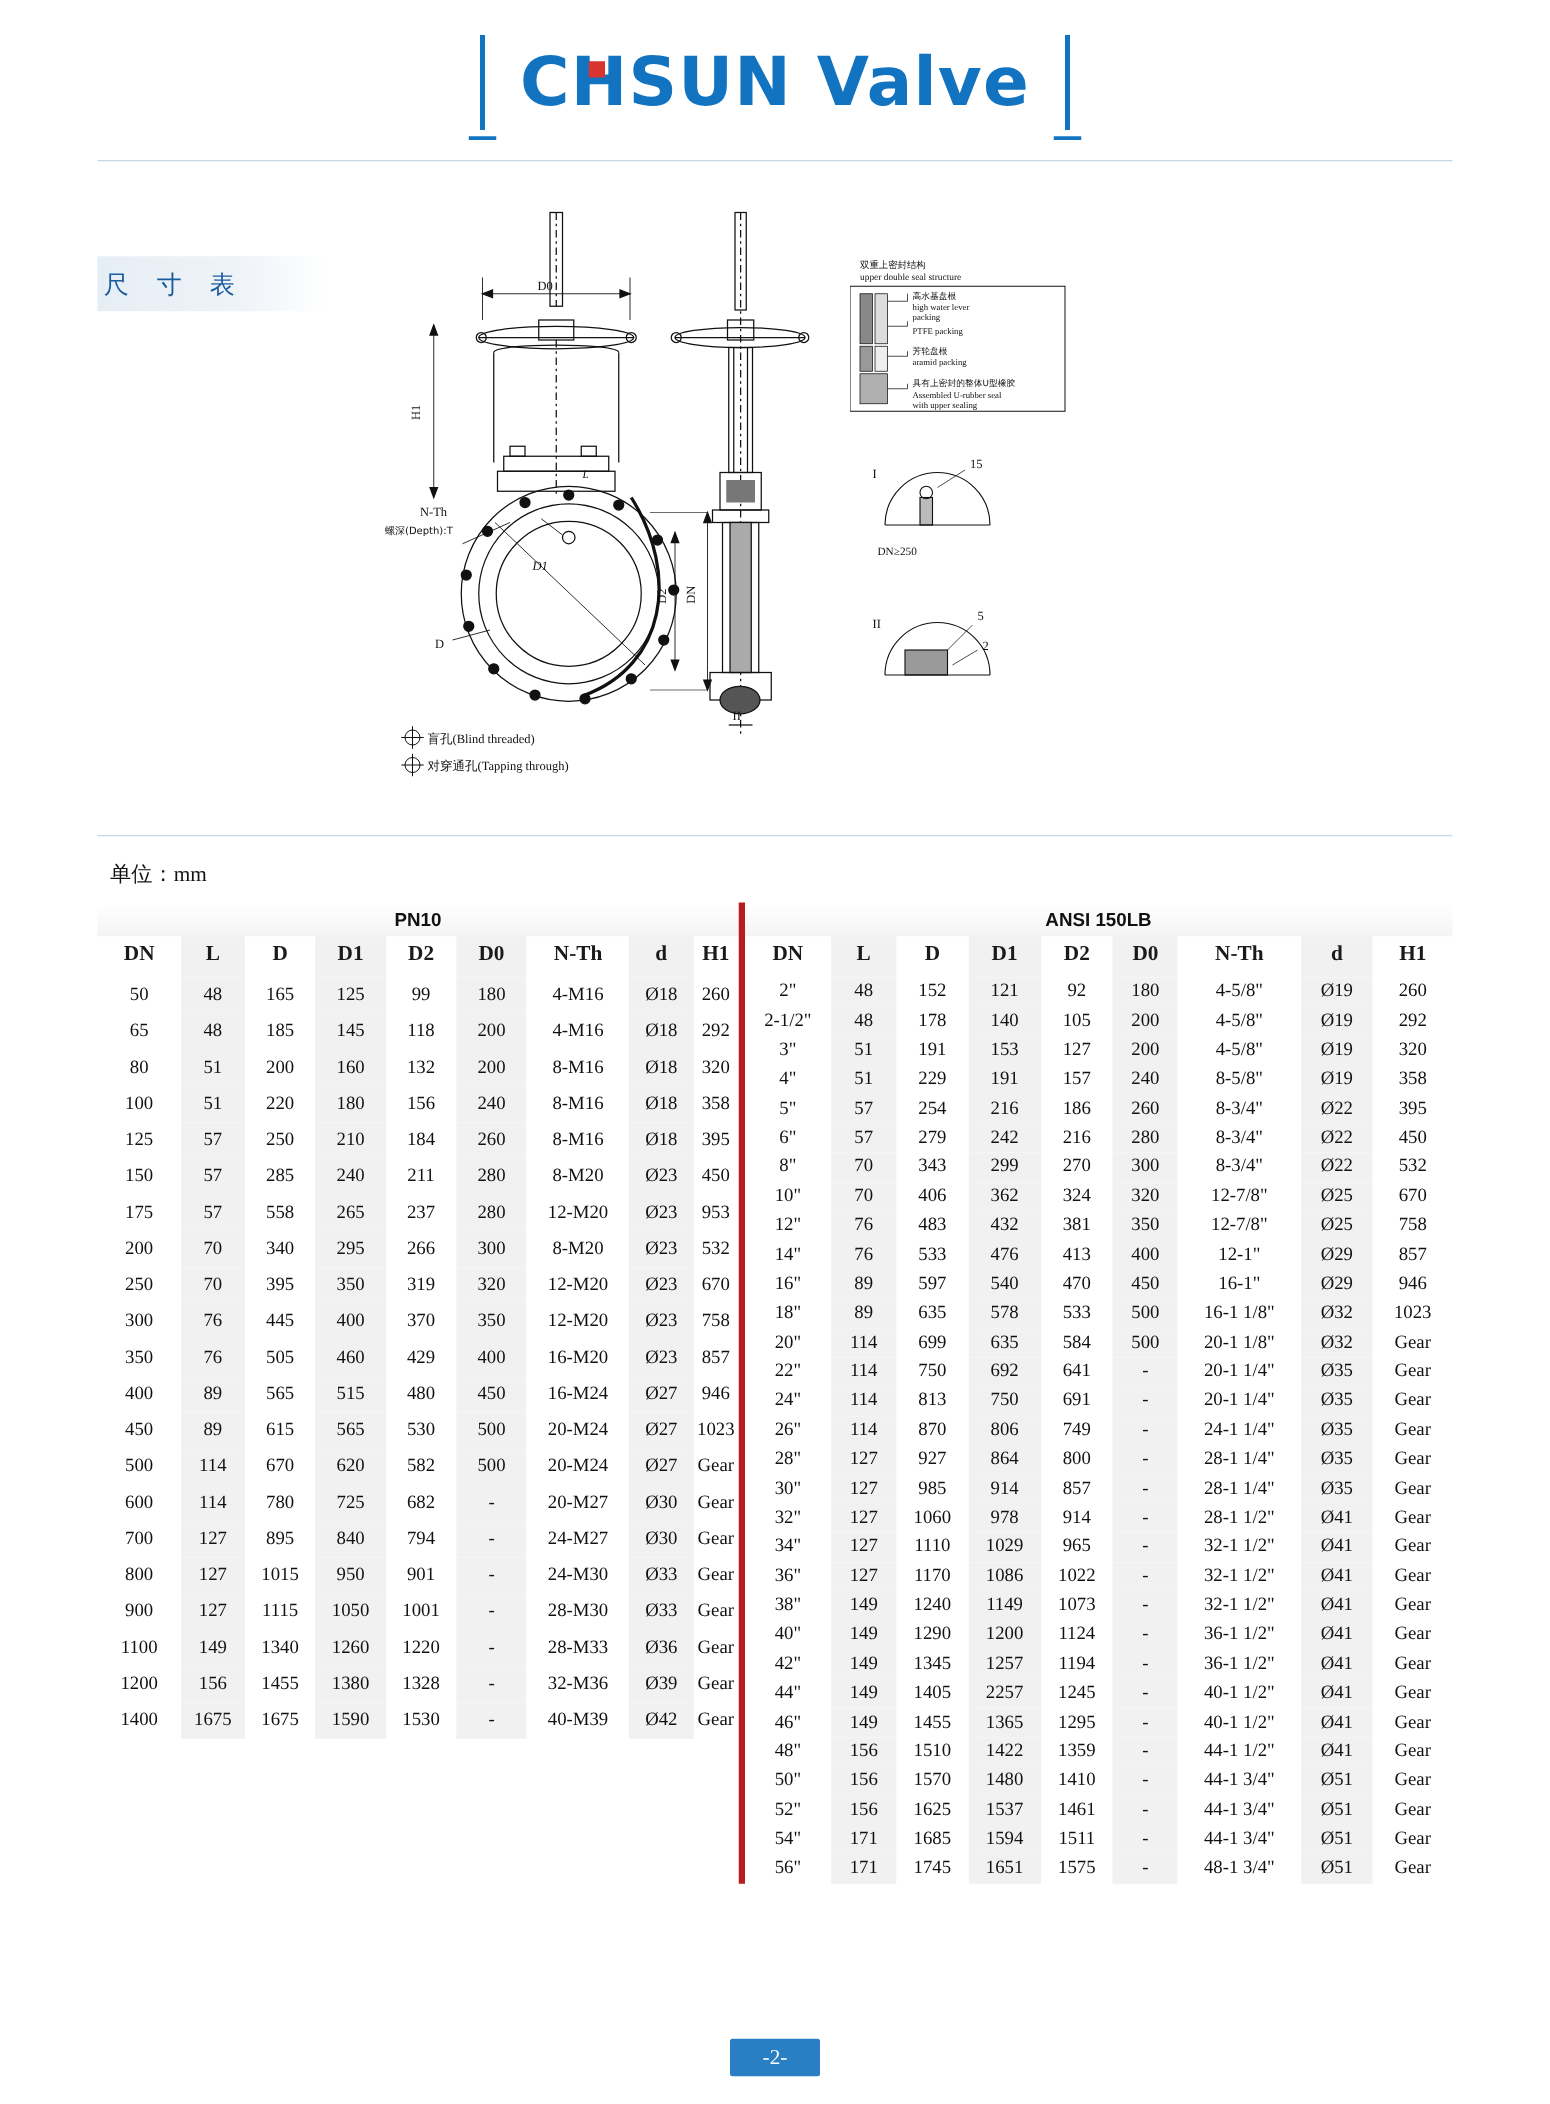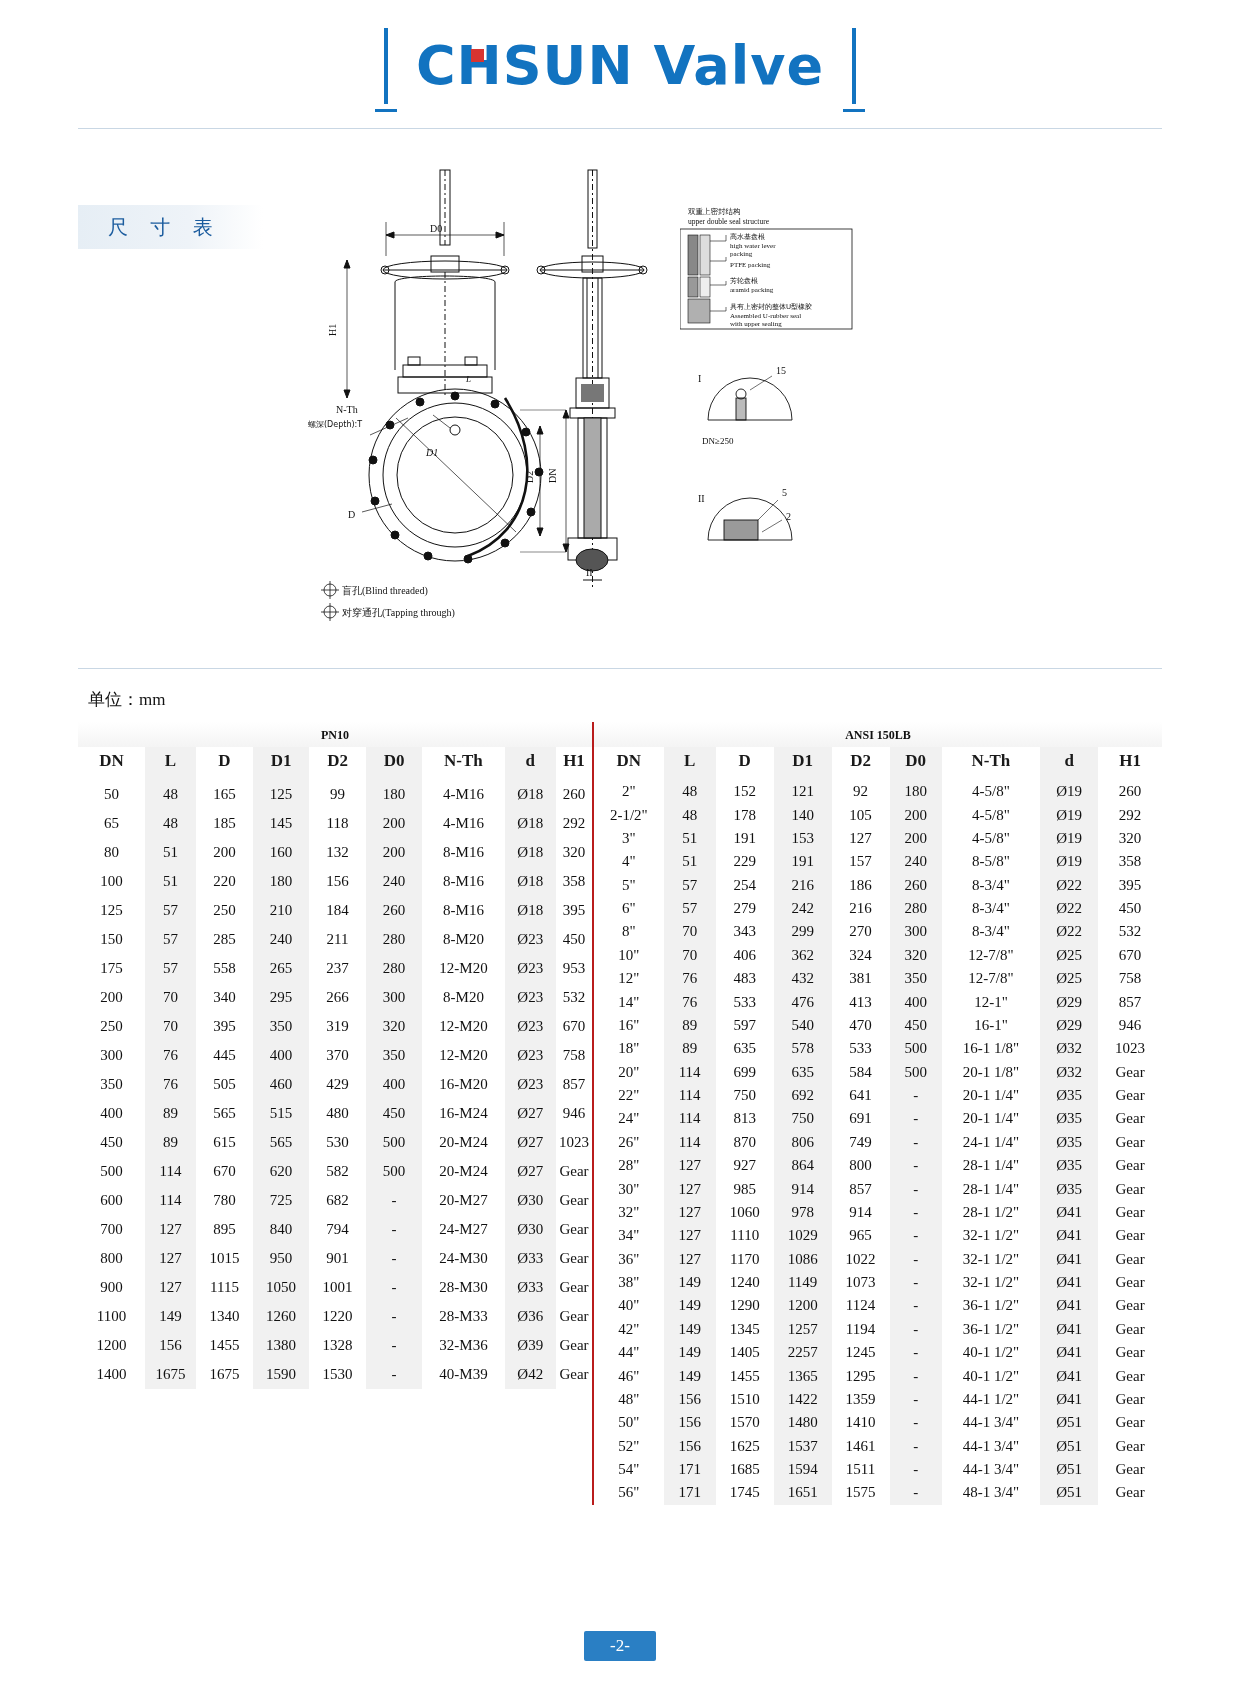--- a/index.html
+++ b/index.html
@@ -78,21 +78,21 @@
   
   .section-title{
     position:absolute;
     left:78px;
     top:205px;
     width:185px;
     height:44px;
     background:linear-gradient(to right,#e6eef5 0%,#eef3f8 60%,#ffffff 100%);
     display:flex;
     align-items:center;
-    padding-left:30px;
+    padding-left:5px;
     box-sizing:border-box;
   }
   .section-title span{
     font-family:"DejaVu Sans", sans-serif;
     color:#1b5c9e;
     font-size:20px;
     letter-spacing:8px;
   }
 
   
@@ -143,26 +143,26 @@
   
   .tables{
     position:absolute;
     left:78px;
     top:722px;
     width:1084px;
     display:flex;
   }
   .tbl-block{position:relative;}
   .tbl-block.left{width:515px;}
-  .tbl-block.right{width:569px;border-left:2px solid #b91c1c;}
+  .tbl-block.right{width:569px;border-left:5px solid #b91c1c;}
 
   .tbl-caption{
     text-align:center;
-    font-family:Liberation Serif, serif;
-    font-size:12px;
+    font-family:Liberation Sans, sans-serif;
+    font-size:15px;
     font-weight:bold;
     color:#111;
     padding:6px 0 4px 0;
     background:linear-gradient(to bottom,#ffffff,#f4f4f4);
   }
   table{
     border-collapse:collapse;
     width:100%;
     font-family:"Liberation Serif", serif;
     font-size:15px;

